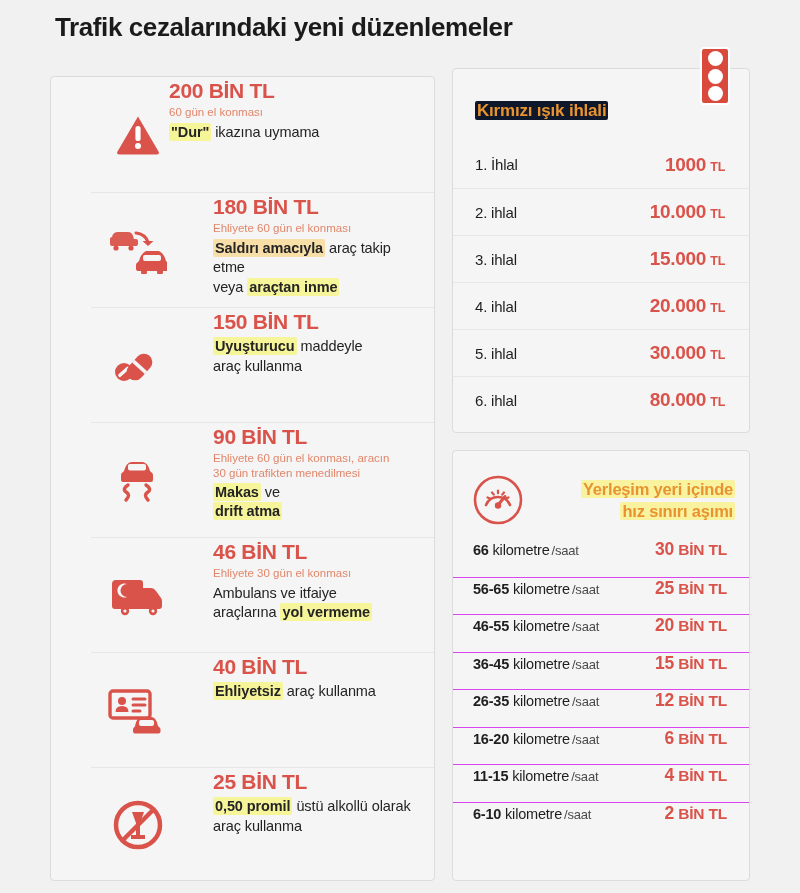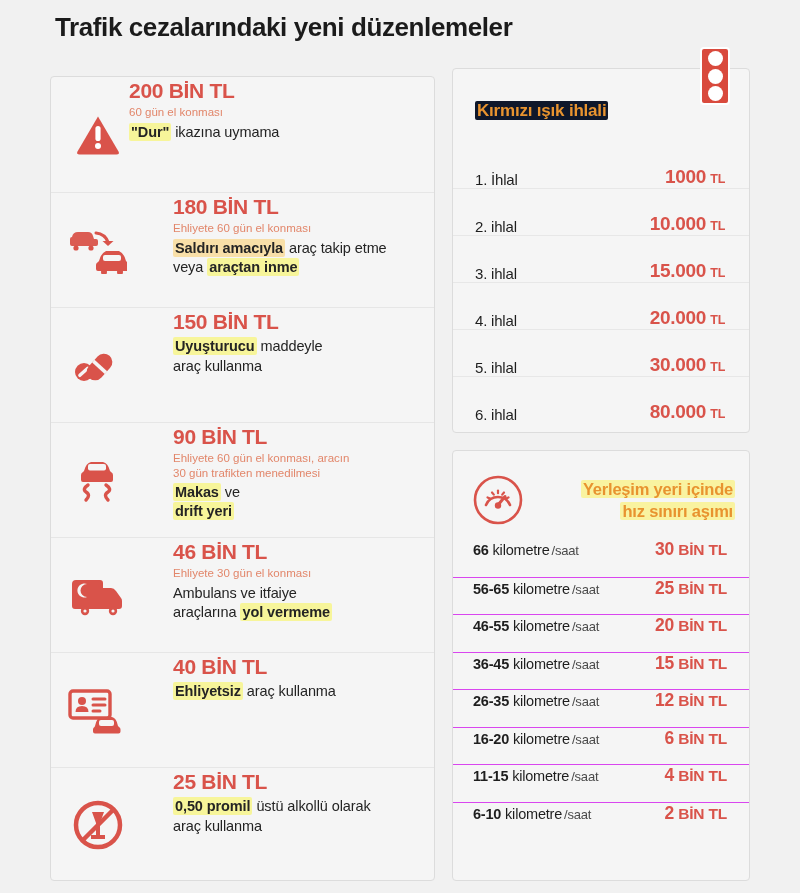--- a/index.html
+++ b/index.html
@@ -31,20 +31,21 @@
     color: #1b1b1b;
   }
 
   
   .panel {
     position: absolute;
     background: #f5f5f5;
     border: 1px solid #dcdcdc;
     border-radius: 4px;
     box-sizing: border-box;
+    padding-left: 40px;
   }
   #left-panel  { left: 50px;  top: 76px;  width: 385px; height: 805px; }
   #fines-panel { left: 452px; top: 68px;  width: 298px; height: 365px; }
   #speed-panel { left: 452px; top: 450px; width: 298px; height: 431px; }
 
   
   .fine-row {
     position: relative;
     display: flex;
     align-items: flex-start;
@@ -106,21 +107,21 @@
     padding: 0 2px;
     border-radius: 2px;
   }
   #fines-head {
     position: absolute;
     left: 22px;
     top: 32px;
   }
   .vrow {
     display: flex;
-    align-items: flex-end;
+    align-items: center;
     justify-content: space-between;
     padding: 0 24px 0 22px;
     box-sizing: border-box;
     height: 47px;
     gap: 32px;
   }
   .vrow + .vrow { border-top: 1px solid #e7e7e7; }
   .vrow-label { font-size: 15px; color: #1e1e1e; letter-spacing: -0.2px; }
   .vrow-value { color: #d9534a; font-weight: bold; font-size: 19px; letter-spacing: -0.3px; }
   .vrow-value .unit { font-size: 12.5px; font-weight: bold; margin-left: 1px; }
@@ -258,21 +259,21 @@
         <path d="M12 17 q2-8 7-9 h12 q5 1 7 9 l1 1 q2 1 2 3 v5 q0 2-2 2 H11 q-2 0-2-2 v-5 q0-2 2-3 z"></path>
         <rect x="16" y="10" width="18" height="6.5" rx="2" fill="#f5f5f5"></rect>
       </g>
       <path d="M16 31 q-6 4-2 7 q5 3 0 8" fill="none" stroke="#d9534a" stroke-width="3.4" stroke-linecap="round"></path>
       <path d="M34 31 q6 4 2 7 q-5 3 0 8" fill="none" stroke="#d9534a" stroke-width="3.4" stroke-linecap="round"></path>
     </svg>
           </div>
           <div class="fine-body">
             <div class="amount">90 BİN TL</div>
             <div class="sub">Ehliyete 60 gün el konması, aracın<br>30 gün trafikten menedilmesi</div>
-            <div class="desc"><span class="hl">Makas</span><span> ve </span><br><span class="hl">drift yeri</span></div>
+            <div class="desc"><span class="hl">Makas</span><span> ve </span><br><span class="hl">drift atma</span></div>
           </div>
         </div>
         <div class="fine-row" style="height: 115px;">
           <div class="fine-icon">
             <svg width="58" height="42" viewBox="0 0 58 42">
       <g fill="#d9534a">
         <path d="M3 10 q0-4 4-4 h24 q3 0 3 3 v5 h8 q3 0 5 3 l5 7 q1 1 1 3 v5 q0 3-3 3 H6 q-3 0-3-3 z"></path>
       </g>
       <path d="M18 10 a7 7 0 1 0 0 13 a5.5 5.5 0 1 1 0-13 z" fill="#f5f5f5"></path>
       <g fill="#d9534a">

